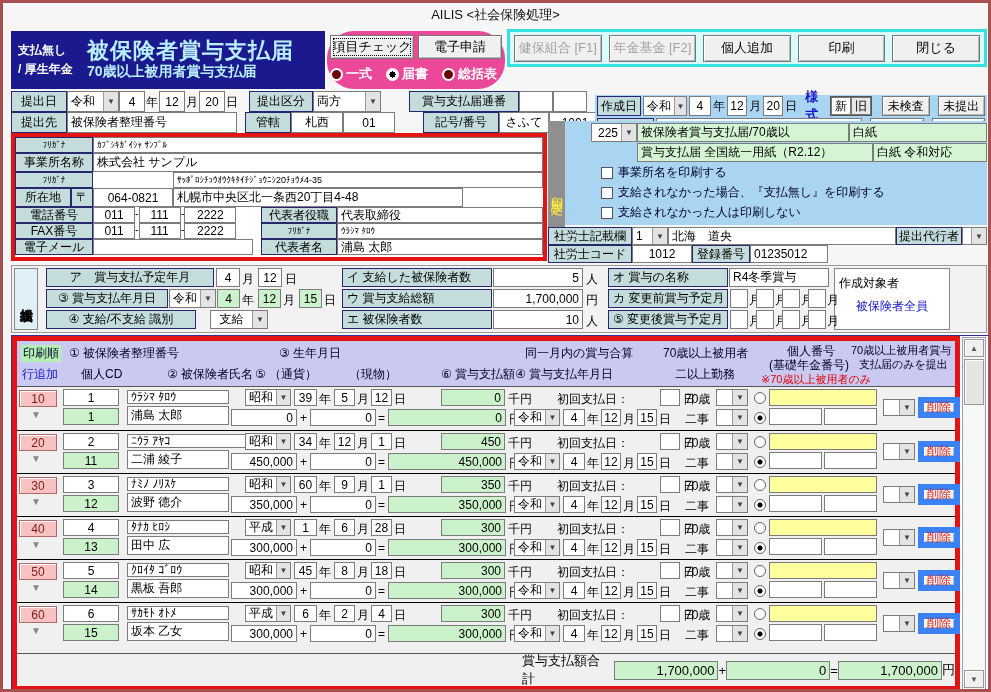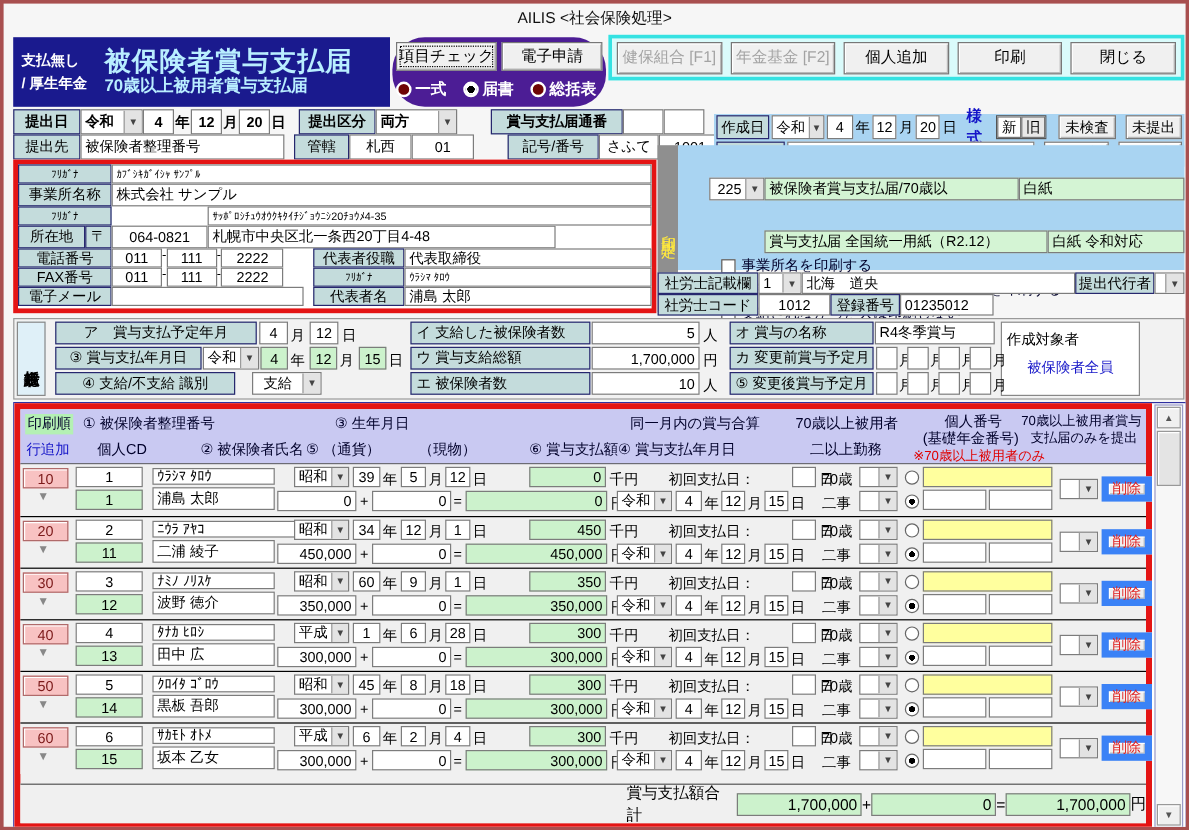--- a/index.html
+++ b/index.html
@@ -25,21 +25,21 @@
   .rdo.sel { background:radial-gradient(circle,#000 0 2.5px,#fff 2.6px); }
   .hdr-rdo { width:13px; height:13px; border-radius:50%; border:2px solid #fff; background:#6e0505; display:inline-block; }
   .hdr-rdo.sel { background:radial-gradient(circle,#000 0 3px,#fff 3.1px); }
   .cb { width:12px; height:12px; background:#fff; border:1px solid #555; display:inline-block; }
 
   
   #title-box { left:8px; top:28px; width:314px; height:58px; background:#1a1a8e; display:flex; align-items:center; }
   #ins-labels { width:76px; color:#fff; font-size:12px; font-weight:bold; padding-left:7px; line-height:1.6; }
   #title-main { color:#b9eeff; font-size:22px; font-weight:bold; letter-spacing:1px; line-height:1.1; }
   #title-sub { color:#b9eeff; font-size:14px; font-weight:bold; }
-  #red-panel { left:324px; top:28px; width:178px; height:58px; background:#4c1d95; padding:4px 3px 0 3px;border-radius:27px; }
+  #red-panel { left:324px; top:28px; width:178px; height:58px; background:#ec4899; padding:4px 3px 0 3px;border-radius:27px; }
   #red-panel .btnrow { display:flex; gap:4px; height:24px; }
   #red-panel .btn { flex:1; font-size:13px; }
   #chk-btn { outline:1px dotted #000; outline-offset:-4px; }
   #radio-row { display:flex; align-items:center; color:#fff; font-size:13px; font-weight:bold; gap:3px; margin-top:6px; }
   #radio-row .gap { width:8px; }
   #cyan-group { left:504px; top:26px; width:480px; height:38px; border:3px solid #35e2e2; background:#dafbfb; display:flex; align-items:center; gap:7px; padding:0 4px; }
   #cyan-group .btn { flex:1; height:27px; }
 
   
   .hrow { position:absolute; display:flex; align-items:stretch; height:21px; }
@@ -56,21 +56,21 @@
   
   #company-box { left:8px; top:130px; width:536px; height:128px; border:4px solid #e41414; background:#fff; }
   #company-box .crow { position:absolute; display:flex; }
   #company-box .lbl { font-size:12px; }
   .kana-lbl { font-size:9px !important; }
   .kana-fld { font-size:9px; }
 
   
   #print-tab { left:545px; top:118px; width:17px; height:139px; background:#8f8f8f; color:#ffe93e; writing-mode:vertical-rl; text-orientation:upright; display:flex; align-items:center; justify-content:center; font-size:12px; letter-spacing:2px; }
   #print-panel { left:562px; top:118px; width:422px; height:104px; background:#a9d4f2; padding-top:2px; }
-  .pp-row { display:flex; height:19px; margin-bottom:1px;margin-top:25px; }
+  .pp-row { display:flex; height:19px; margin-bottom:1px; }
   .gfld { background:#d4f4d4; border:1px solid #7c7c7c; font-size:12px; display:flex; align-items:center; padding:0 3px; white-space:nowrap; overflow:hidden; }
   .cb-row { display:flex; align-items:center; gap:5px; height:19px; padding-left:36px; font-size:12px; color:#00002a; margin-top:1px; }
 
   
   #sharoushi { left:545px; top:224px; width:440px; height:36px; }
   #sharoushi .srow { display:flex; height:18px; }
   #sharoushi .srow > * { height:18px; }
 
   
   #soukatsu { left:8px; top:262px; width:976px; height:68px; background:#f2f2f2; border:1px solid #999; }
@@ -140,21 +140,21 @@
   </div>
 
   <div class="abs" id="cyan-group">
     <div class="btn disabled">健保組合 [F1]</div>
     <div class="btn disabled">年金基金 [F2]</div>
     <div class="btn">個人追加</div>
     <div class="btn">印刷</div>
     <div class="btn">閉じる</div>
   </div>
 
-  <div class="hrow" style="left:8px; top:88px;font-weight:bold;">
+  <div class="hrow" style="left:8px; top:88px;">
     <div class="lbl" style="width:56px">提出日</div>
     <div class="dd" style="width:52px">
         <span class="dt">令和</span>
         <span class="db">▼</span>
       </div>
     <div class="fld ctr" style="width:26px">4</div>
     <div style="font-size:12px;padding:3px 1px">年</div>
     <div class="fld ctr" style="width:26px">12</div>
     <div style="font-size:12px;padding:3px 1px">月</div>
     <div class="fld ctr" style="width:26px">20</div>

